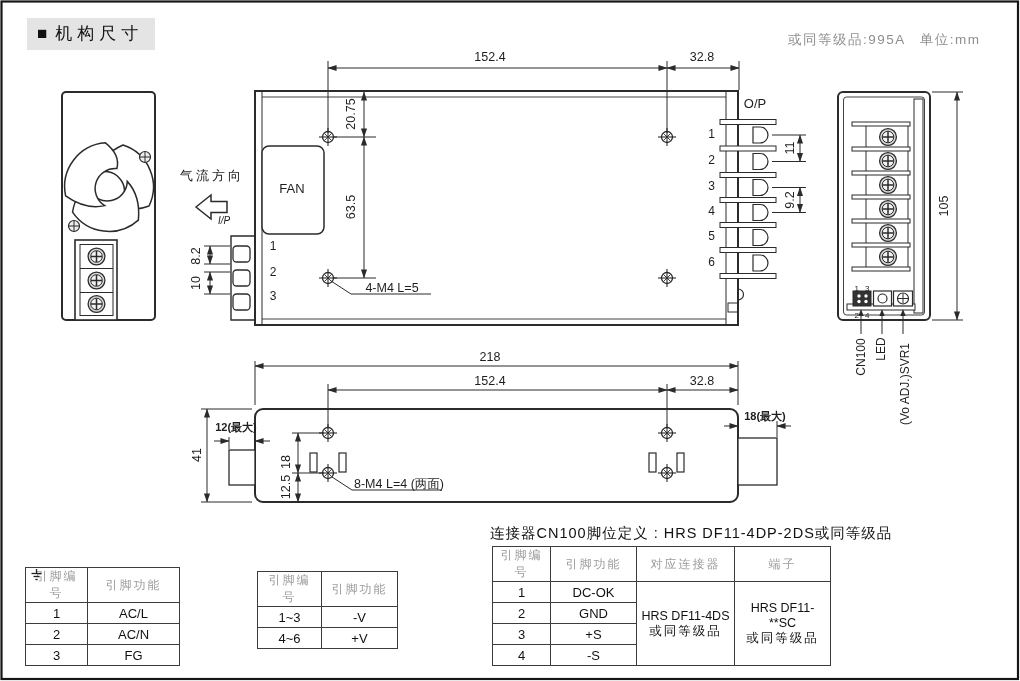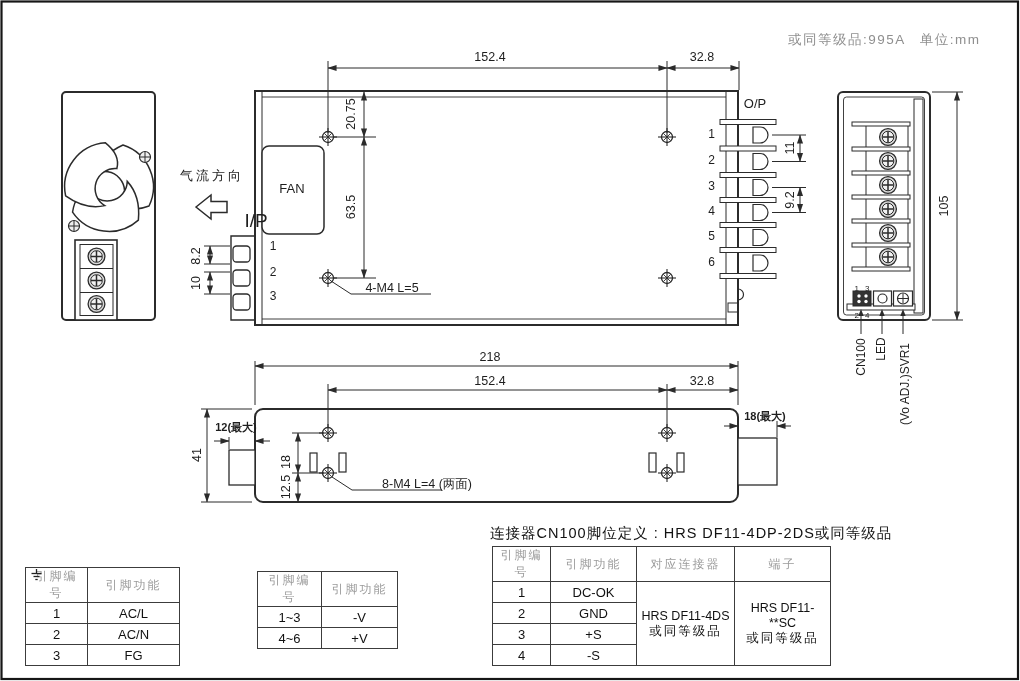--- a/index.html
+++ b/index.html
@@ -234,27 +234,30 @@
       <line x1="292" y1="433" x2="324" y2="433"></line>
       <line x1="292" y1="473" x2="324" y2="473"></line>
       <line x1="298" y1="433" x2="298" y2="473" marker-start="url(#ar)" marker-end="url(#ar)"></line>
       <line x1="298" y1="473" x2="298" y2="502" marker-start="url(#ar)" marker-end="url(#ar)"></line>
 
       <line x1="332" y1="477" x2="352" y2="490"></line>
       <line x1="352" y1="490" x2="442" y2="490"></line>
     </g>
   </svg>
 
+  <div id="title-box">
+    <span class="sq">■</span><span>机构尺寸</span>
+  </div>
   <div id="model-line">
     <span>或同等级品:995A</span><span>单位:mm</span>
   </div>
 
   <div class="lbl cj" style="left:170px;top:169px;width:84px;font-size:13px;letter-spacing:3px;">气流方向</div>
   <div class="lbl" style="left:270px;top:182px;width:44px;font-size:13px;">FAN</div>
-  <div class="lbl" style="left:240px;top:214px;width:32px;font-size:19px;">I/P</div>
+  <div class="lbl" style="left:208px;top:214px;width:32px;font-size:10px;font-style:italic;">I/P</div>
   <div class="lbl" style="left:737px;top:97px;width:36px;font-size:13px;">O/P</div>
 
   <div class="lbl" style="left:267px;top:239px;width:12px;font-size:12px;">1</div>
   <div class="lbl" style="left:267px;top:265px;width:12px;font-size:12px;">2</div>
   <div class="lbl" style="left:267px;top:289px;width:12px;font-size:12px;">3</div>
 
   <div class="lbl" style="left:700px;top:127px;width:15px;text-align:right;font-size:12px;">1</div>
   <div class="lbl" style="left:700px;top:153px;width:15px;text-align:right;font-size:12px;">2</div>
   <div class="lbl" style="left:700px;top:179px;width:15px;text-align:right;font-size:12px;">3</div>
   <div class="lbl" style="left:700px;top:204px;width:15px;text-align:right;font-size:12px;">4</div>
@@ -279,21 +282,21 @@
   <div class="lbl v" style="left:853px;top:377px;width:104px;font-size:12px;">(Vo ADJ.)SVR1</div>
 
   <div class="lbl" style="left:468px;top:350px;width:44px;">218</div>
   <div class="lbl" style="left:462px;top:374px;width:56px;">152.4</div>
   <div class="lbl" style="left:680px;top:374px;width:44px;">32.8</div>
   <div class="lbl v" style="left:180px;top:448px;width:34px;">41</div>
   <div class="lbl small" style="left:206px;top:420px;width:60px;">12(最大)</div>
   <div class="lbl small" style="left:734px;top:409px;width:62px;">18(最大)</div>
   <div class="lbl v" style="left:271px;top:455px;width:30px;">18</div>
   <div class="lbl v" style="left:268px;top:480px;width:36px;">12.5</div>
-  <div class="lbl" style="left:354px;top:477px;width:118px;text-align:right;font-size:12.5px;">8-M4 L=4 (两面)</div>
+  <div class="lbl" style="left:354px;top:477px;width:118px;text-align:left;font-size:12.5px;">8-M4 L=4 (两面)</div>
 
   <table class="tbl" style="left:25px;top:567px;">
     <colgroup>
         <col style="width:62px">
         <col style="width:92px">
       </colgroup>
     <tbody>
         <tr>
       <th>引脚编号</th>
       <th>引脚功能</th>

